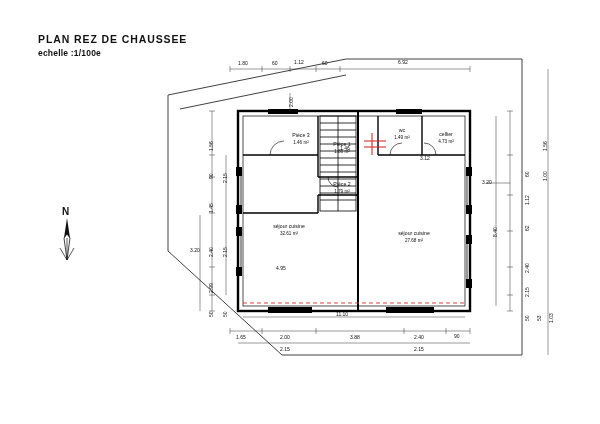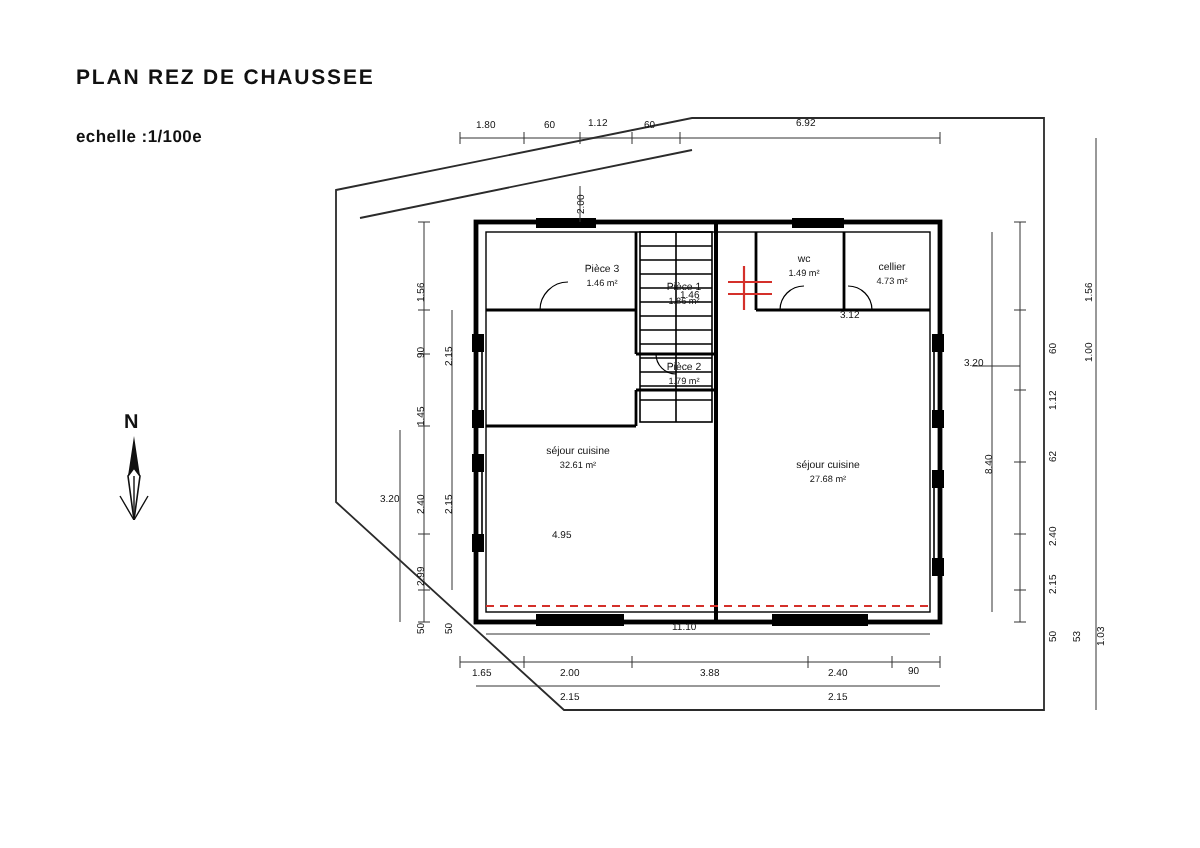--- a/index.html
+++ b/index.html
@@ -27,21 +27,20 @@
   }
   .subtitle {
     position: absolute;
     left: 38px;
     top: 48px;
     font-size: 8.5px;
     font-weight: bold;
     letter-spacing: 0.2px;
     color: #111;
     white-space: nowrap;
-    margin-top: 15px;
   }
   
   .compass-letter {
     position: absolute;
     left: 62px;
     top: 206px;
     font-size: 10px;
     font-weight: bold;
     color: #111;
   }

